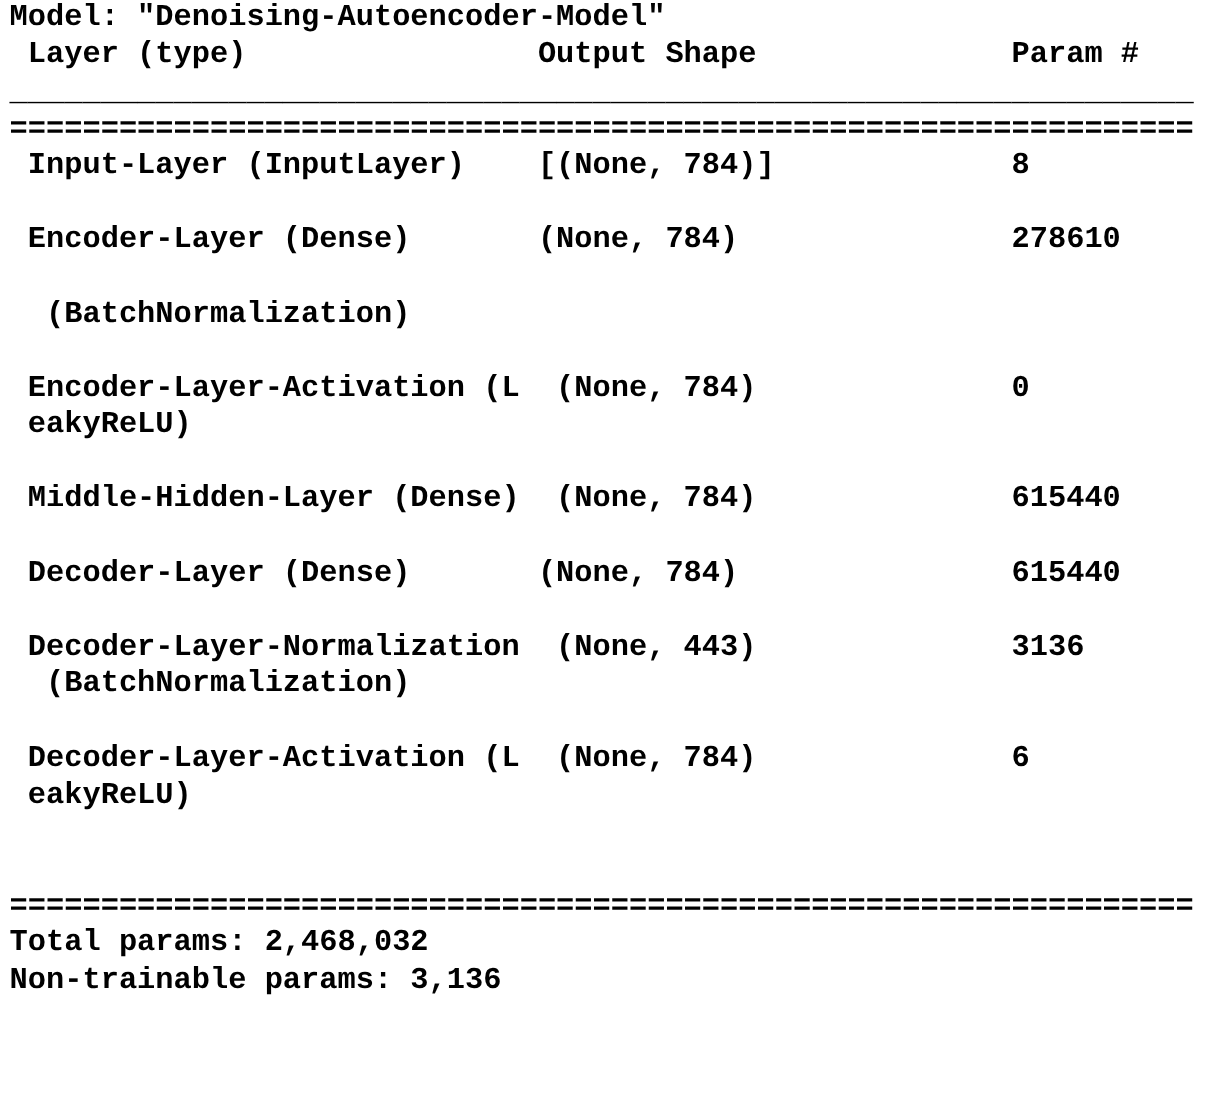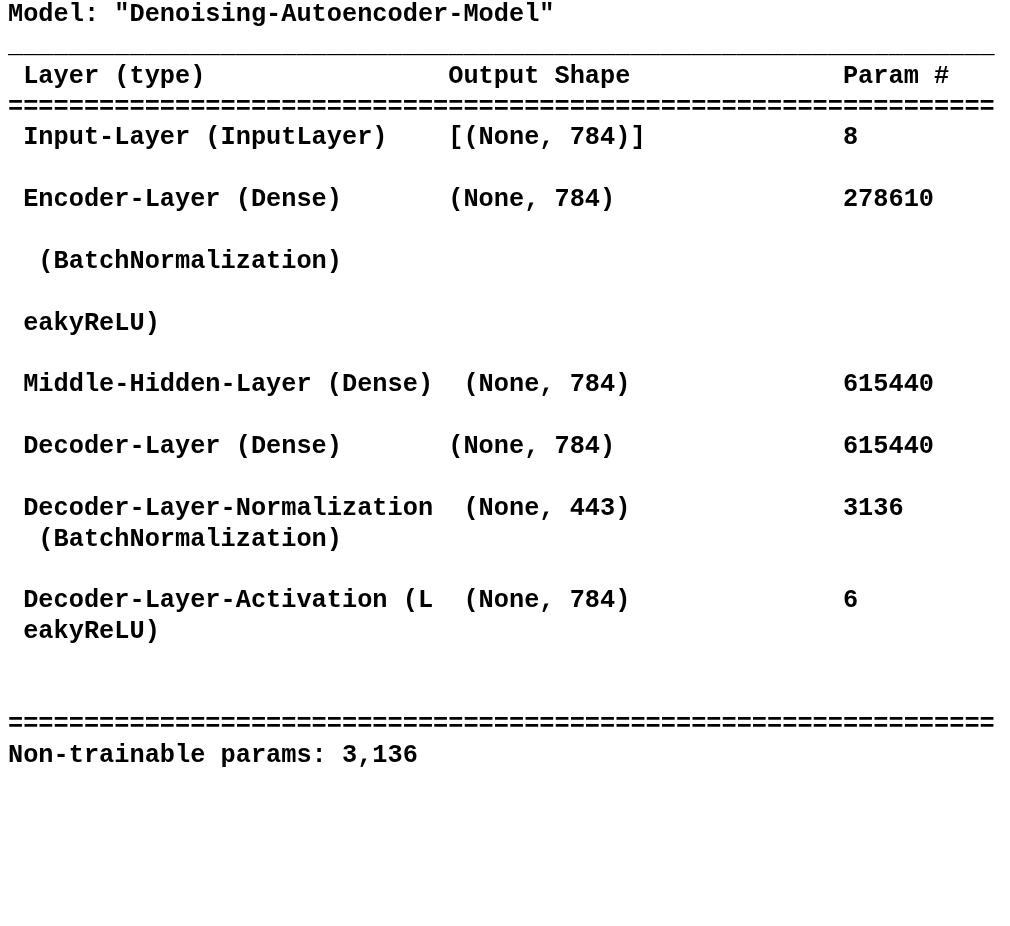--- a/index.html
+++ b/index.html
@@ -24,39 +24,41 @@
     height: 30.866px;
     white-space: pre;
     letter-spacing: 0;
   }
 </style>
 </head>
 <body>
 
 <div class="console">
   <div class="line">Model: "Denoising-Autoencoder-Model"</div>
+  <div class="line" id="table-header"> Layer (type)                Output Shape              Param #</div>
   <div class="line">_________________________________________________________________</div>
-  <div class="line" id="table-header"> Layer (type)                Output Shape              Param #</div>
   <div class="line">=================================================================</div>
   <div id="layer-rows">
       <div class="line"> Input-Layer (InputLayer)    [(None, 784)]             8</div>
       <div class="line"></div>
       <div class="line"> Encoder-Layer (Dense)       (None, 784)               278610</div>
       <div class="line"></div>
       <div class="line">  (BatchNormalization)</div>
       <div class="line"></div>
+      <div class="line"> Encoder-Layer-Activation (L  (None, 784)              0</div>
       <div class="line"> eakyReLU)</div>
       <div class="line"></div>
       <div class="line"> Middle-Hidden-Layer (Dense)  (None, 784)              615440</div>
       <div class="line"></div>
       <div class="line"> Decoder-Layer (Dense)       (None, 784)               615440</div>
       <div class="line"></div>
       <div class="line"> Decoder-Layer-Normalization  (None, 443)              3136</div>
       <div class="line">  (BatchNormalization)</div>
       <div class="line"></div>
       <div class="line"> Decoder-Layer-Activation (L  (None, 784)              6</div>
       <div class="line"> eakyReLU)</div>
       <div class="line"></div>
       <div class="line"></div>
     </div>
   <div class="line">=================================================================</div>
+  <div class="line">Total params: 2,468,032</div>
   <div class="line">Non-trainable params: 3,136</div>
 </div>
 
 </body></html>

